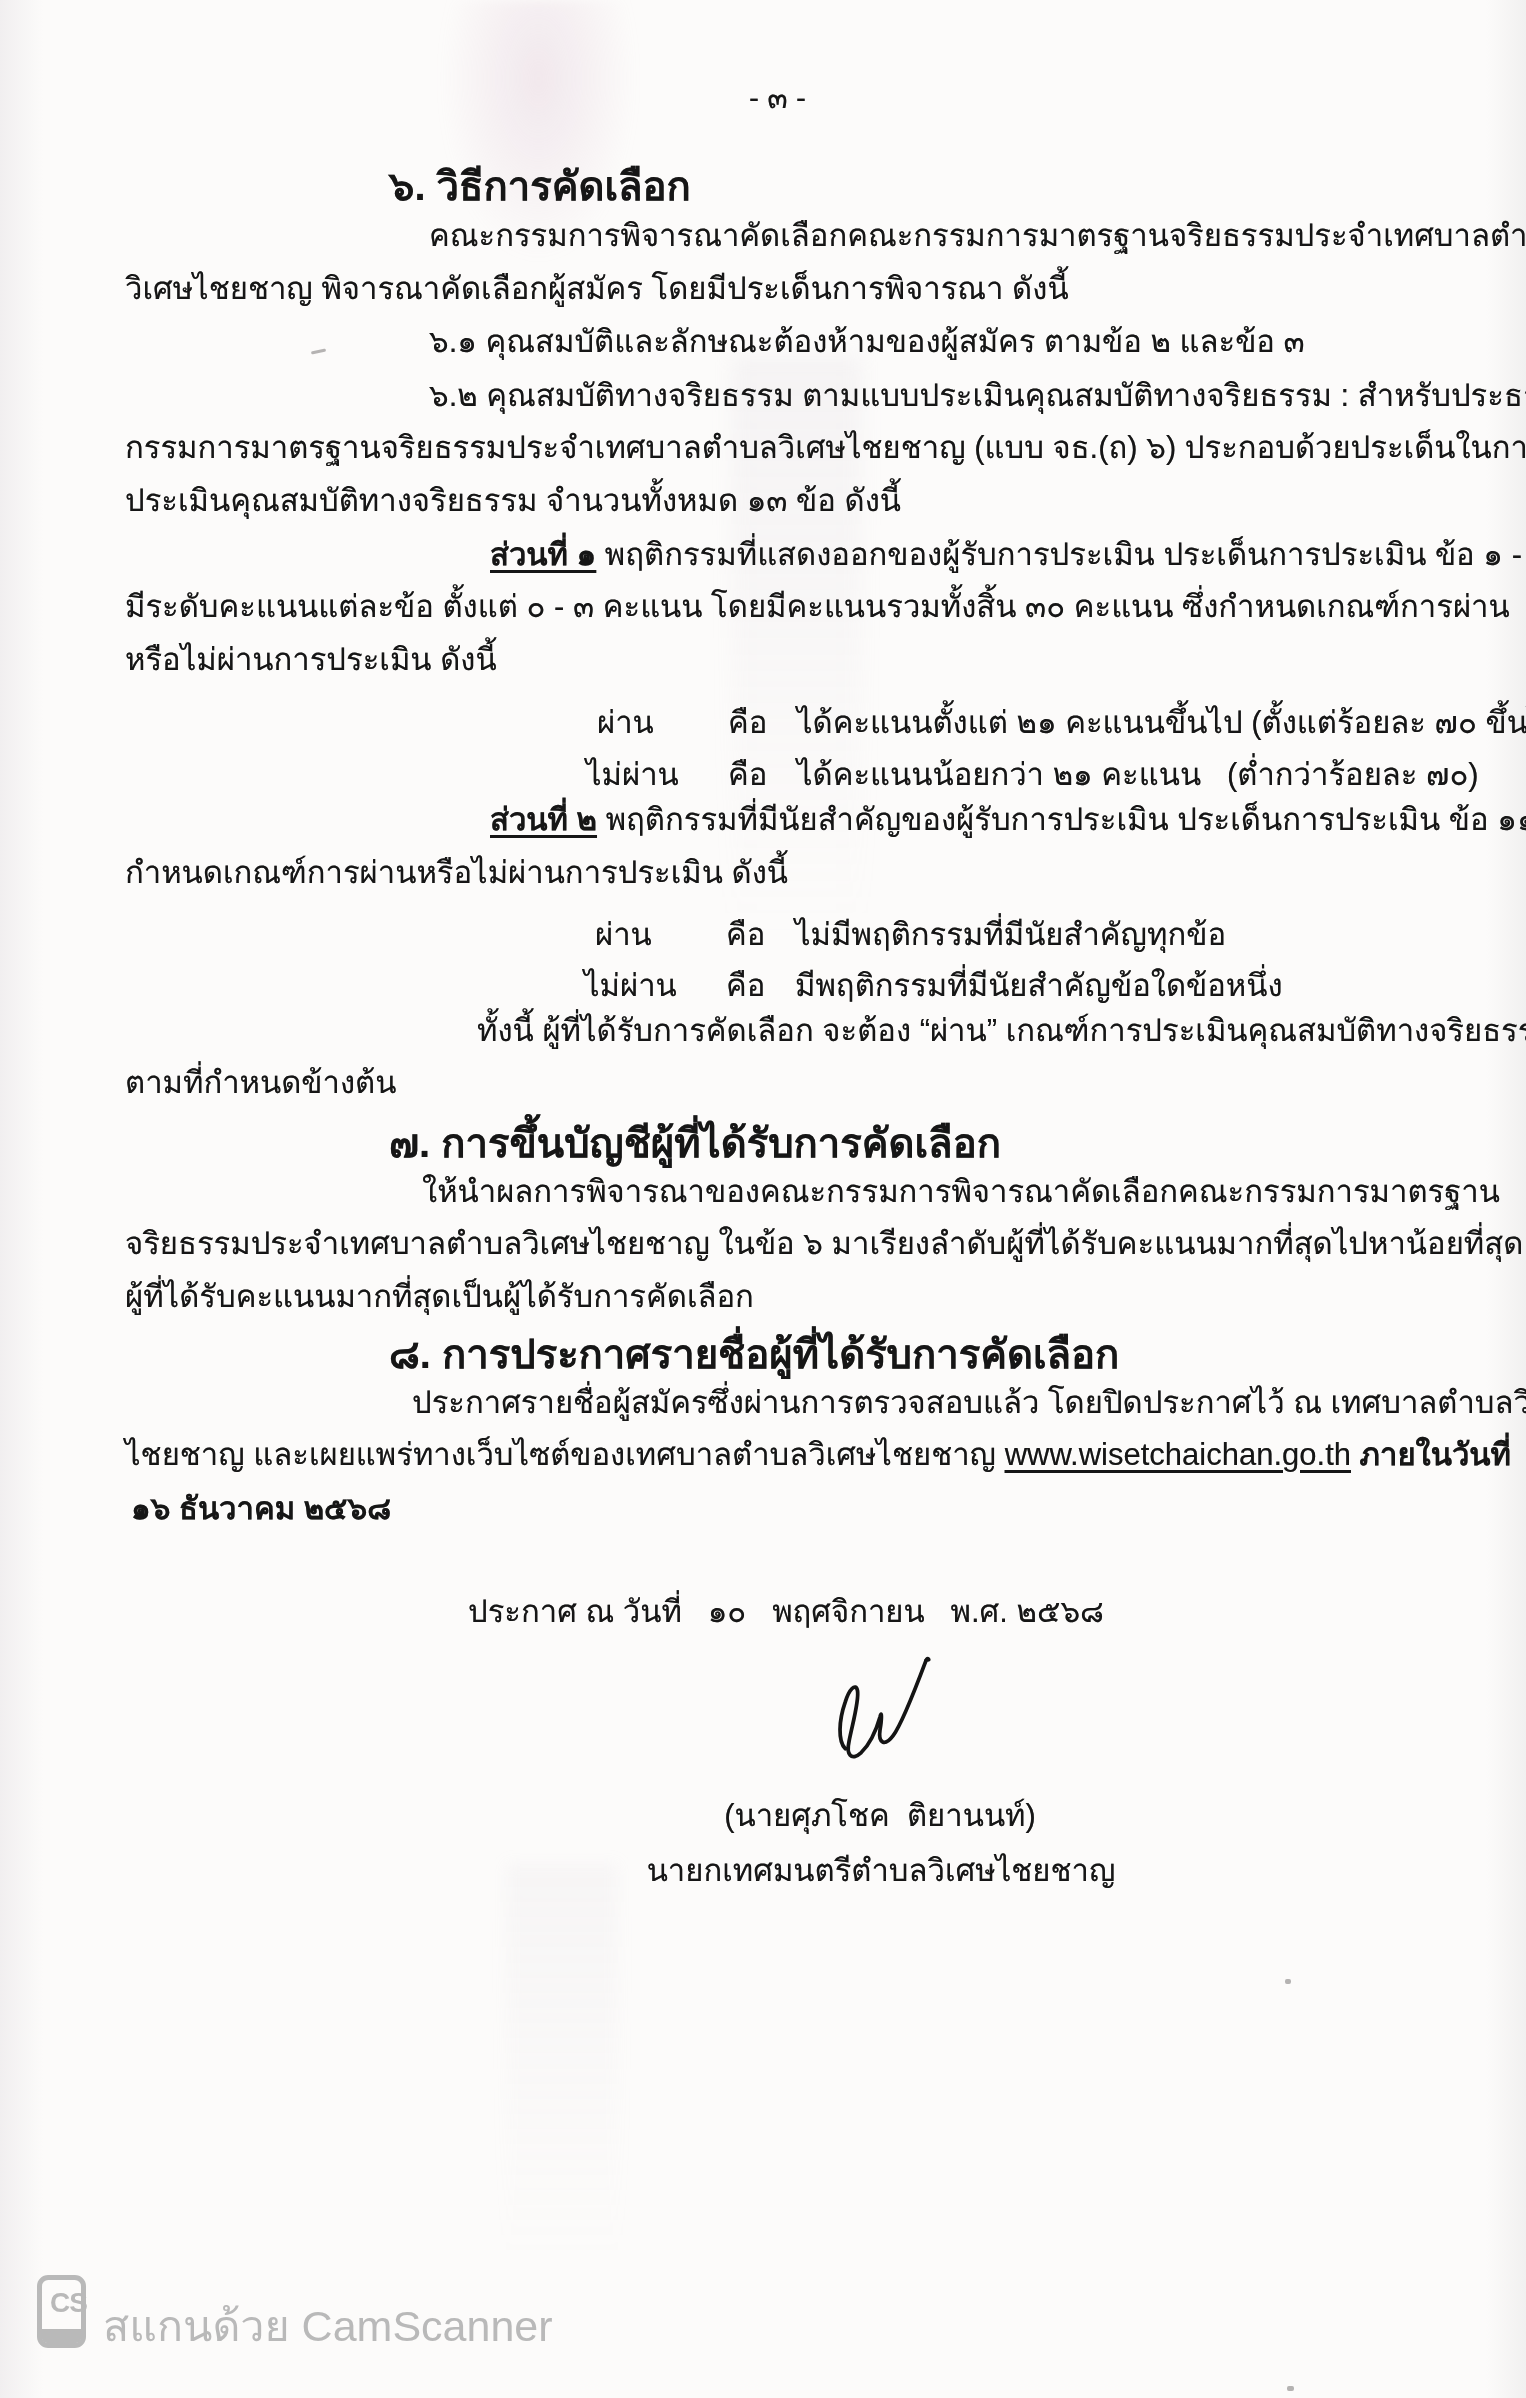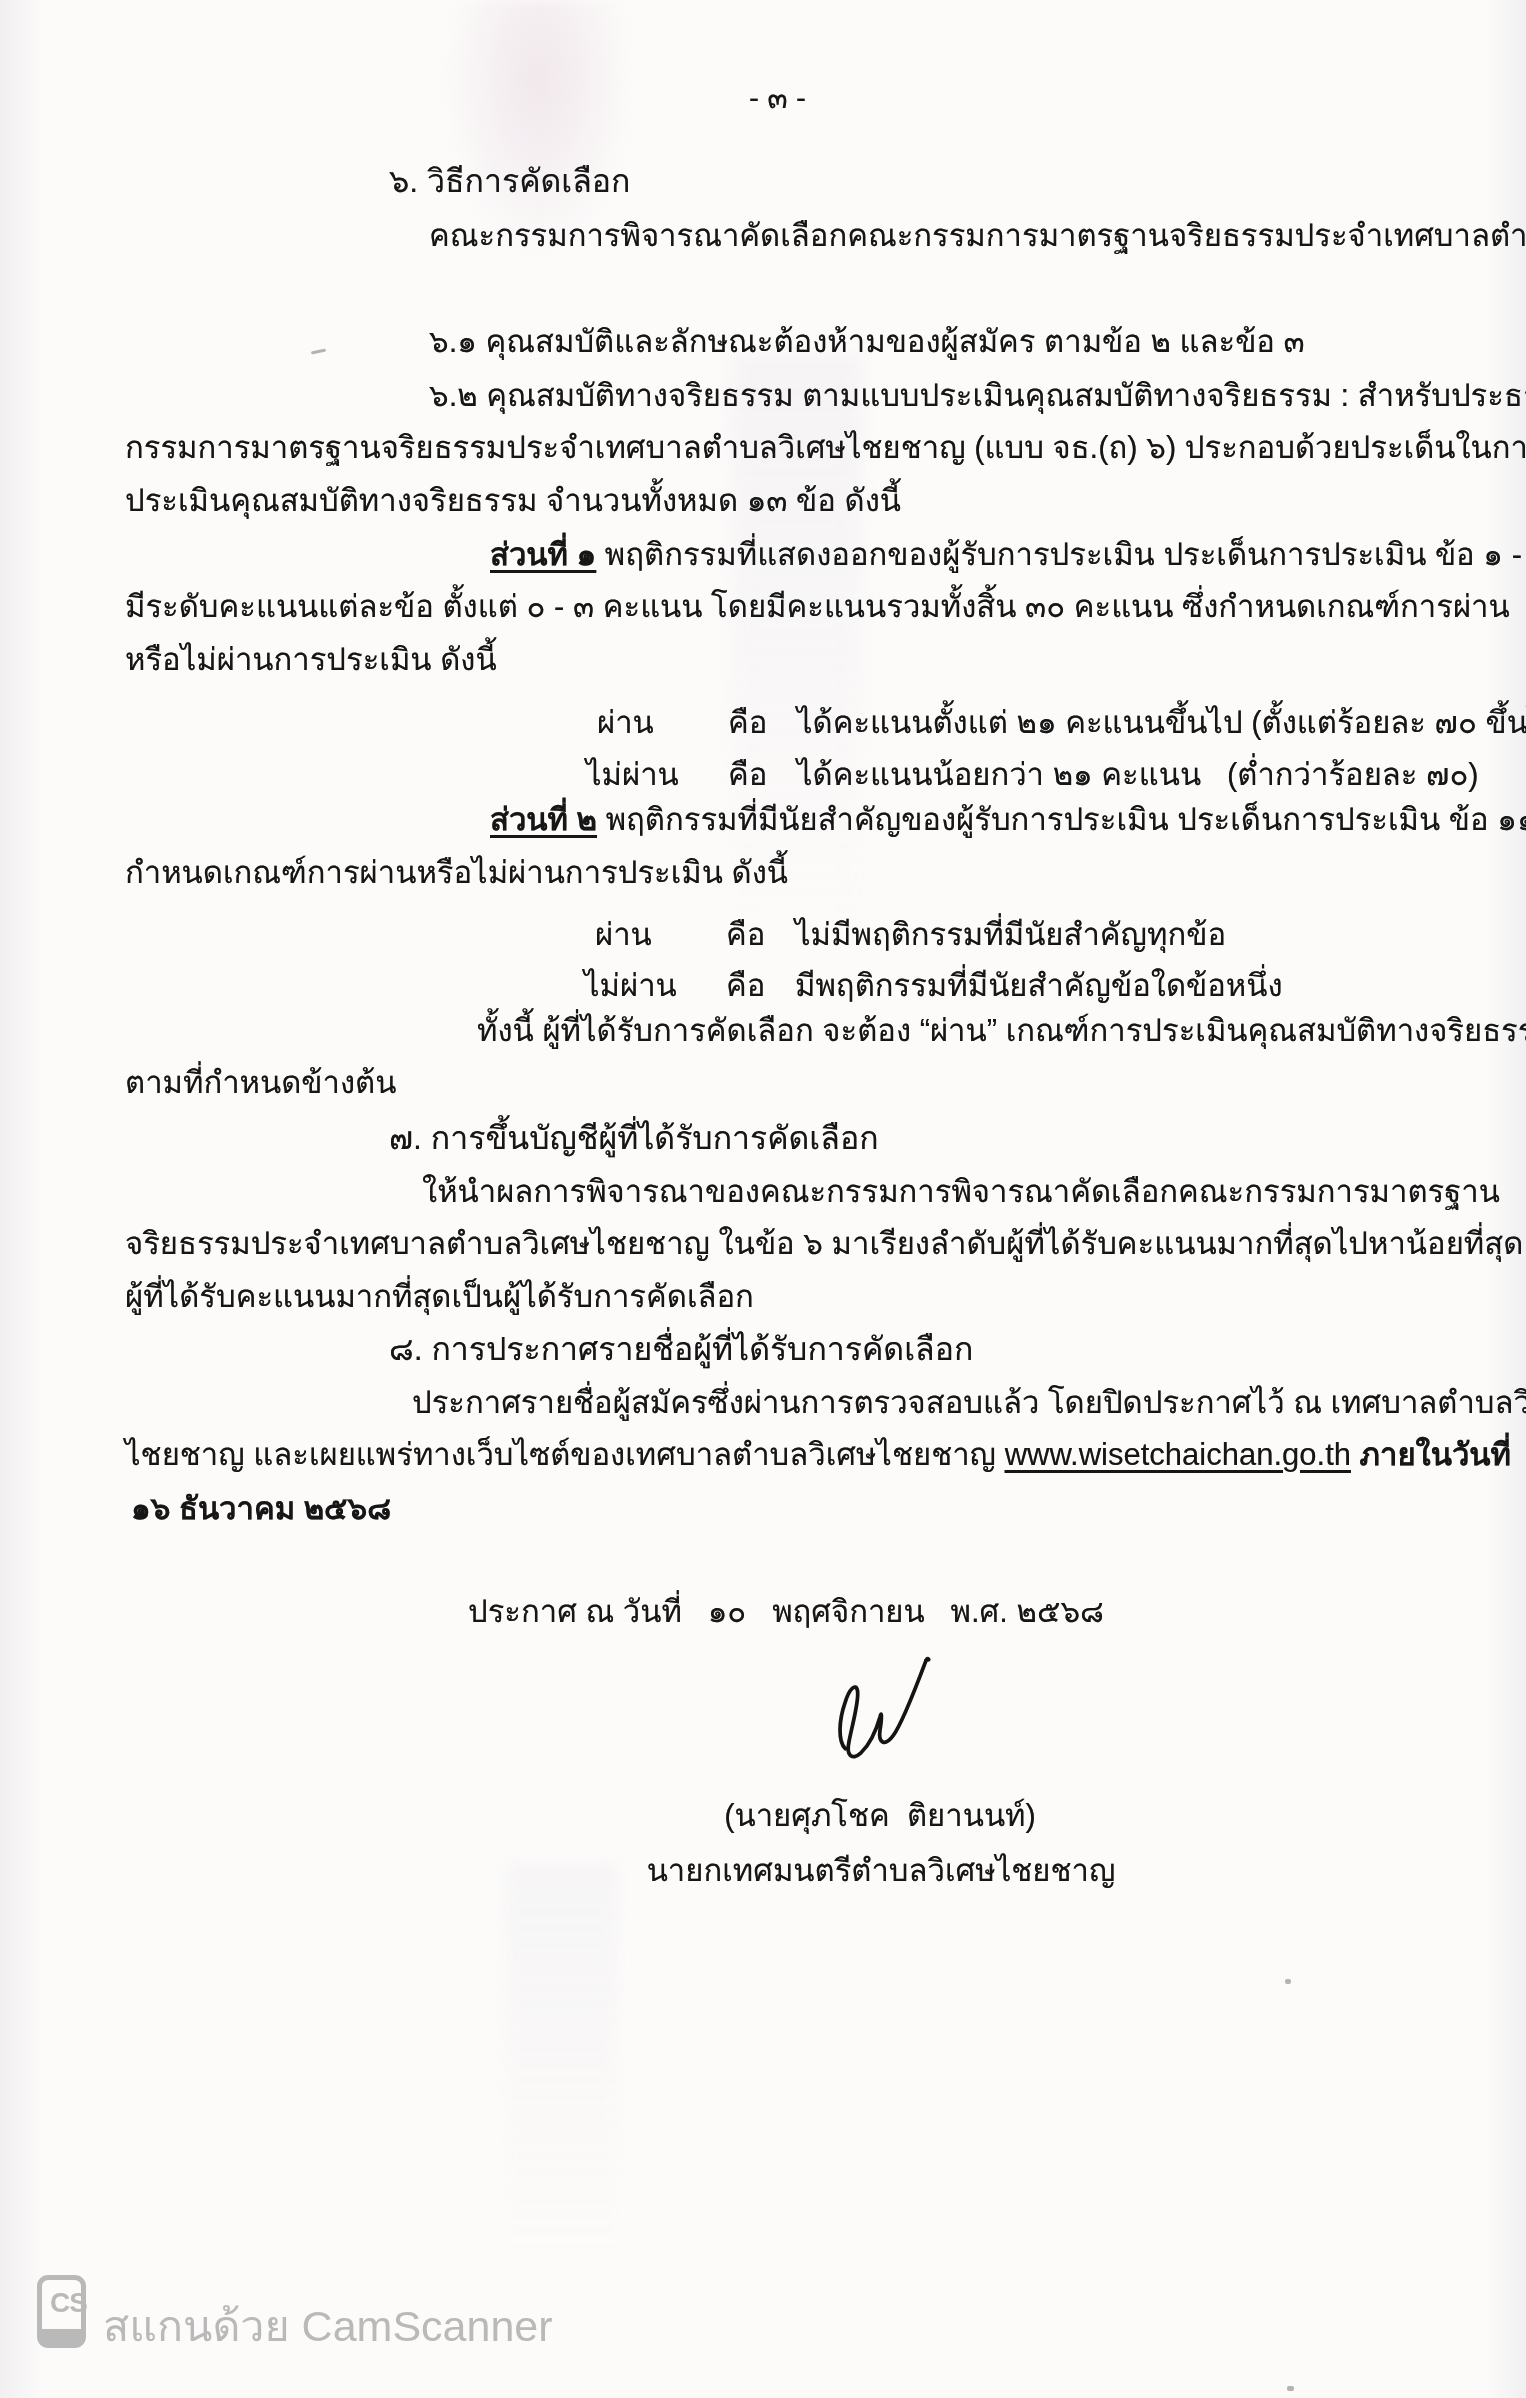--- a/index.html
+++ b/index.html
@@ -15,21 +15,21 @@
   .ln{
     position:absolute;
     white-space:pre;
     font-size:31px;
     line-height:1.2;
     color:#161616;
     text-shadow:0 0 0.5px rgba(20,20,20,.55);
   }
   .b{font-weight:bold;}
   .u{text-decoration:underline;text-underline-offset:4.7px;}
-  .heading{font-size:32px;font-weight:normal;}
+  .heading{font-size:40px;font-weight:bold;}
   .term1{display:inline-block;width:131px;}
   .term2{display:inline-block;width:142px;}
   .kw{display:inline-block;width:69px;margin-top:9px;}
   .centerblock{position:absolute;text-align:center;white-space:pre;}
   
   .artifact{position:absolute;pointer-events:none;}
   .streak1{left:440px;top:0;width:197px;height:262px;background:radial-gradient(ellipse at 50% 30%,rgba(216,186,205,.30),rgba(216,186,205,0) 70%);filter:blur(5.6px);}
   .streak2{left:731px;top:356px;width:131px;height:581px;background:linear-gradient(180deg,rgba(205,198,210,.14),rgba(205,198,210,0));filter:blur(9.4px);}
   .streak3{left:0;top:0;width:43px;height:2399px;background:linear-gradient(90deg,rgba(190,182,192,.18),rgba(190,182,192,0));}
   .streak4{left:1486px;top:0;width:40px;height:2399px;background:linear-gradient(270deg,rgba(198,196,200,.20),rgba(198,196,200,0));}
@@ -71,20 +71,21 @@
   <div class="artifact streak4"></div>
   <div class="artifact streak5"></div>
   <div class="speck" style="left:311px;top:350px;width:15px;height:2.8px;transform:rotate(-12deg);"></div>
   <div class="speck" style="left:1285px;top:1979px;width:5.6px;height:4.7px;"></div>
   <div class="speck" style="left:1287px;top:2386px;width:6.6px;height:4.7px;"></div>
 
   <div class="ln centerblock" style="left:712px;top:80px;width:131px;font-size:30px;">- ๓ -</div>
 
   <div class="ln heading" style="left:389px;top:162px;">๖. วิธีการคัดเลือก</div>
   <div class="ln" style="left:429px;top:217px;">คณะกรรมการพิจารณาคัดเลือกคณะกรรมการมาตรฐานจริยธรรมประจำเทศบาลตำบล</div>
+  <div class="ln" style="left:125px;top:270px;">วิเศษไชยชาญ พิจารณาคัดเลือกผู้สมัคร โดยมีประเด็นการพิจารณา ดังนี้</div>
   <div class="ln" style="left:429px;top:323px;">๖.๑ คุณสมบัติและลักษณะต้องห้ามของผู้สมัคร ตามข้อ ๒ และข้อ ๓</div>
   <div class="ln" style="left:429px;top:377px;">๖.๒ คุณสมบัติทางจริยธรรม ตามแบบประเมินคุณสมบัติทางจริยธรรม : สำหรับประธาน</div>
   <div class="ln" style="left:125px;top:429px;">กรรมการมาตรฐานจริยธรรมประจำเทศบาลตำบลวิเศษไชยชาญ (แบบ จธ.(ถ) ๖) ประกอบด้วยประเด็นในการ</div>
   <div class="ln" style="left:125px;top:482px;">ประเมินคุณสมบัติทางจริยธรรม จำนวนทั้งหมด ๑๓ ข้อ ดังนี้</div>
 
   <div class="ln" style="left:490px;top:536px;"><span class="b u">ส่วนที่ ๑</span><span> พฤติกรรมที่แสดงออกของผู้รับการประเมิน ประเด็นการประเมิน ข้อ ๑ - ๑๐</span></div>
   <div class="ln" style="left:125px;top:588px;">มีระดับคะแนนแต่ละข้อ ตั้งแต่ ๐ - ๓ คะแนน โดยมีคะแนนรวมทั้งสิ้น ๓๐ คะแนน ซึ่งกำหนดเกณฑ์การผ่าน</div>
   <div class="ln" style="left:125px;top:641px;">หรือไม่ผ่านการประเมิน ดังนี้</div>
   <div class="ln" style="left:597px;top:695px;"><span class="term1">ผ่าน</span><span class="kw">คือ</span><span>ได้คะแนนตั้งแต่ ๒๑ คะแนนขึ้นไป (ตั้งแต่ร้อยละ ๗๐ ขึ้นไป)</span></div>
   <div class="ln" style="left:586px;top:747px;"><span class="term2">ไม่ผ่าน</span><span class="kw">คือ</span><span>ได้คะแนนน้อยกว่า ๒๑ คะแนน   (ต่ำกว่าร้อยละ ๗๐)</span></div>

